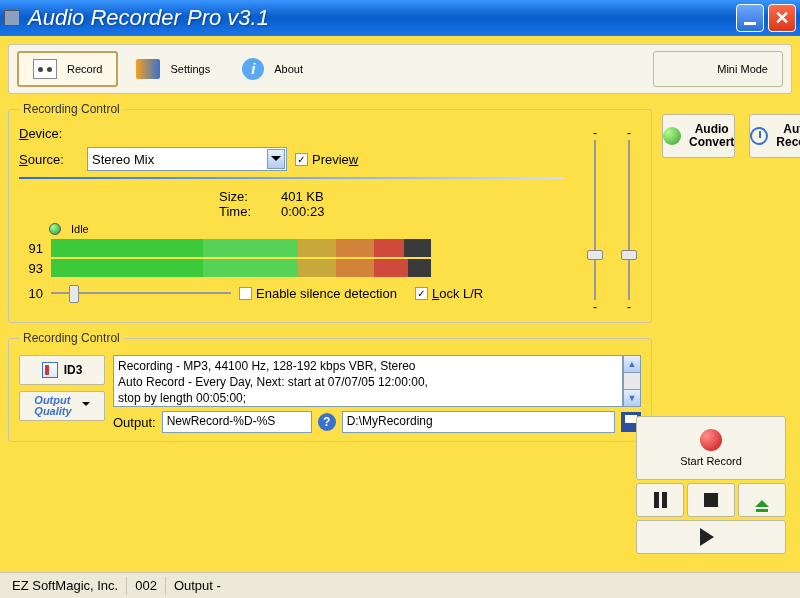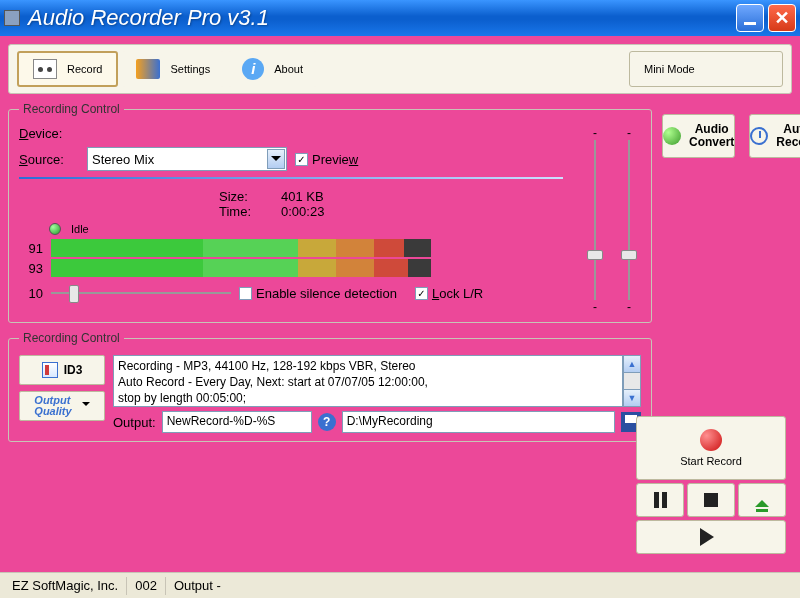--- a/index.html
+++ b/index.html
@@ -1,31 +1,31 @@
 <!DOCTYPE html>
 <html><head>
 <meta charset="utf-8">
 <style>
 * { box-sizing: border-box; margin: 0; padding: 0; }
 body { font-family: Tahoma, Arial, sans-serif; font-size: 11px; background: #fff; user-select: none; }
-.window { width: 800px; height: 598px; background: #ec4899; position: relative; }
+.window { width: 800px; height: 598px; background: #fde047; position: relative; }
 .titlebar { height: 36px; background: linear-gradient(to bottom, #3a95ff 0%, #0b5fce 45%, #0b5fce 55%, #1976ea 100%); display: flex; align-items: center; padding: 0 4px; }
 .titlebar-icon { width: 16px; height: 16px; background: #8aa0c0; margin-right: 8px; border: 1px solid #555; }
 .titlebar-text { color: #fff; font-size: 22px; font-weight: normal; flex: 1; font-style: italic; text-shadow: 1px 1px 2px rgba(0,0,0,0.3); }
 .titlebar-buttons { display: flex; gap: 4px; }
 .tb-btn { width: 28px; height: 28px; border: 1px solid #fff; border-radius: 4px; display: flex; align-items: center; justify-content: center; cursor: pointer; }
 .tb-min { background: linear-gradient(#6fa8ff,#2a6fd8); }
 .tb-close { background: linear-gradient(#ff6a4a,#d63a18); }
 .tb-min span { width: 12px; height: 3px; background: #fff; margin-top: 10px; }
 .tb-close span { color: #fff; font-size: 18px; font-weight: bold; }
 .content { padding: 8px; }
 .toolbar { background: #f7f5ea; border: 1px solid #c8c4b6; border-radius: 3px; padding: 6px 8px; display: flex; align-items: center; gap: 4px; }
 .tool-btn { background: #f7f5ea; border: 1px solid #bdb99e; border-radius: 3px; padding: 6px 14px; display: flex; align-items: center; gap: 10px; cursor: pointer; height: 36px; }
 .tool-btn.active { border: 2px solid #c2a05a; background: #fdf9ea; }
-.tool-btn.minimode { margin-left: auto; width: 154px; justify-content: flex-start; }
+.tool-btn.minimode { margin-left: auto; width: 130px; justify-content: flex-end; }
 .icon-box { width: 24px; height: 20px; display: inline-block; }
 .cassette { background: #fff; border: 1px solid #888; position: relative; }
 .cassette::before, .cassette::after { content: ''; position: absolute; width: 5px; height: 5px; background: #444; border-radius: 50%; top: 7px; }
 .cassette::before { left: 4px; } .cassette::after { right: 4px; }
 .settings-icon { background: linear-gradient(90deg, #f4a020, #3a70d0); border-radius: 2px; }
 .info-icon { background: #5aa8f4; border-radius: 50%; width: 22px; height: 22px; color: #fff; font-weight: bold; font-style: italic; text-align: center; line-height: 22px; font-size: 15px; }
 fieldset { border: 1px solid #c8c4b6; border-radius: 3px; margin-top: 8px; padding: 10px 10px 8px; position: relative; }
 legend { padding: 0 4px; font-size: 12px; color: #333; }
 .rc-right { width: 130px; display: flex; gap: 14px; padding-top: 20px; }
 .row { display: flex; align-items: center; gap: 8px; margin-bottom: 6px; }

